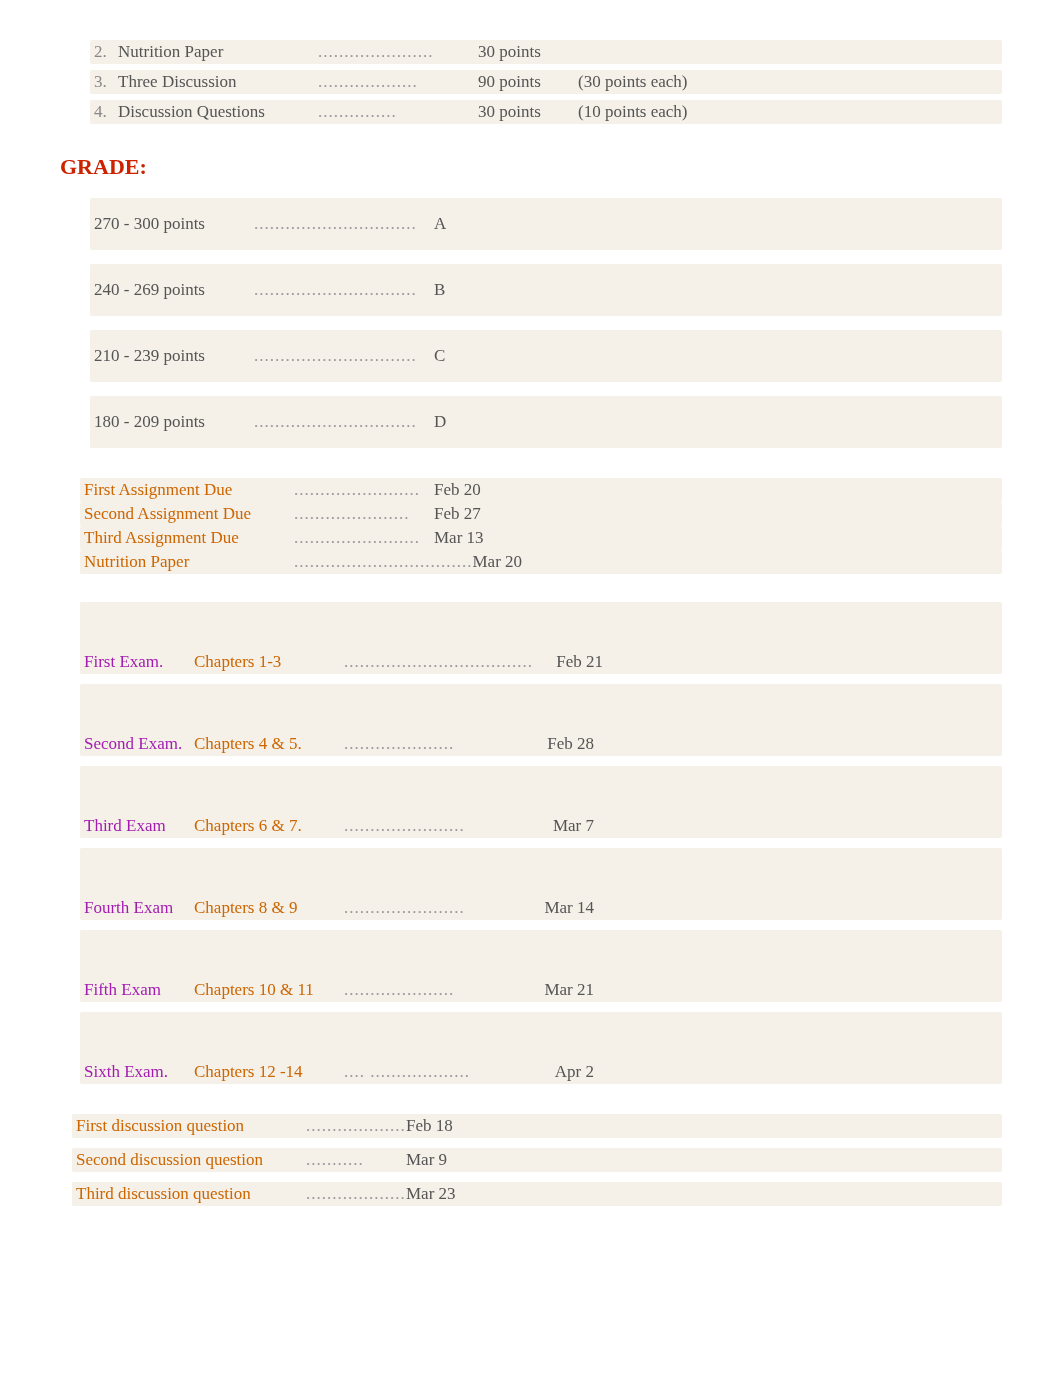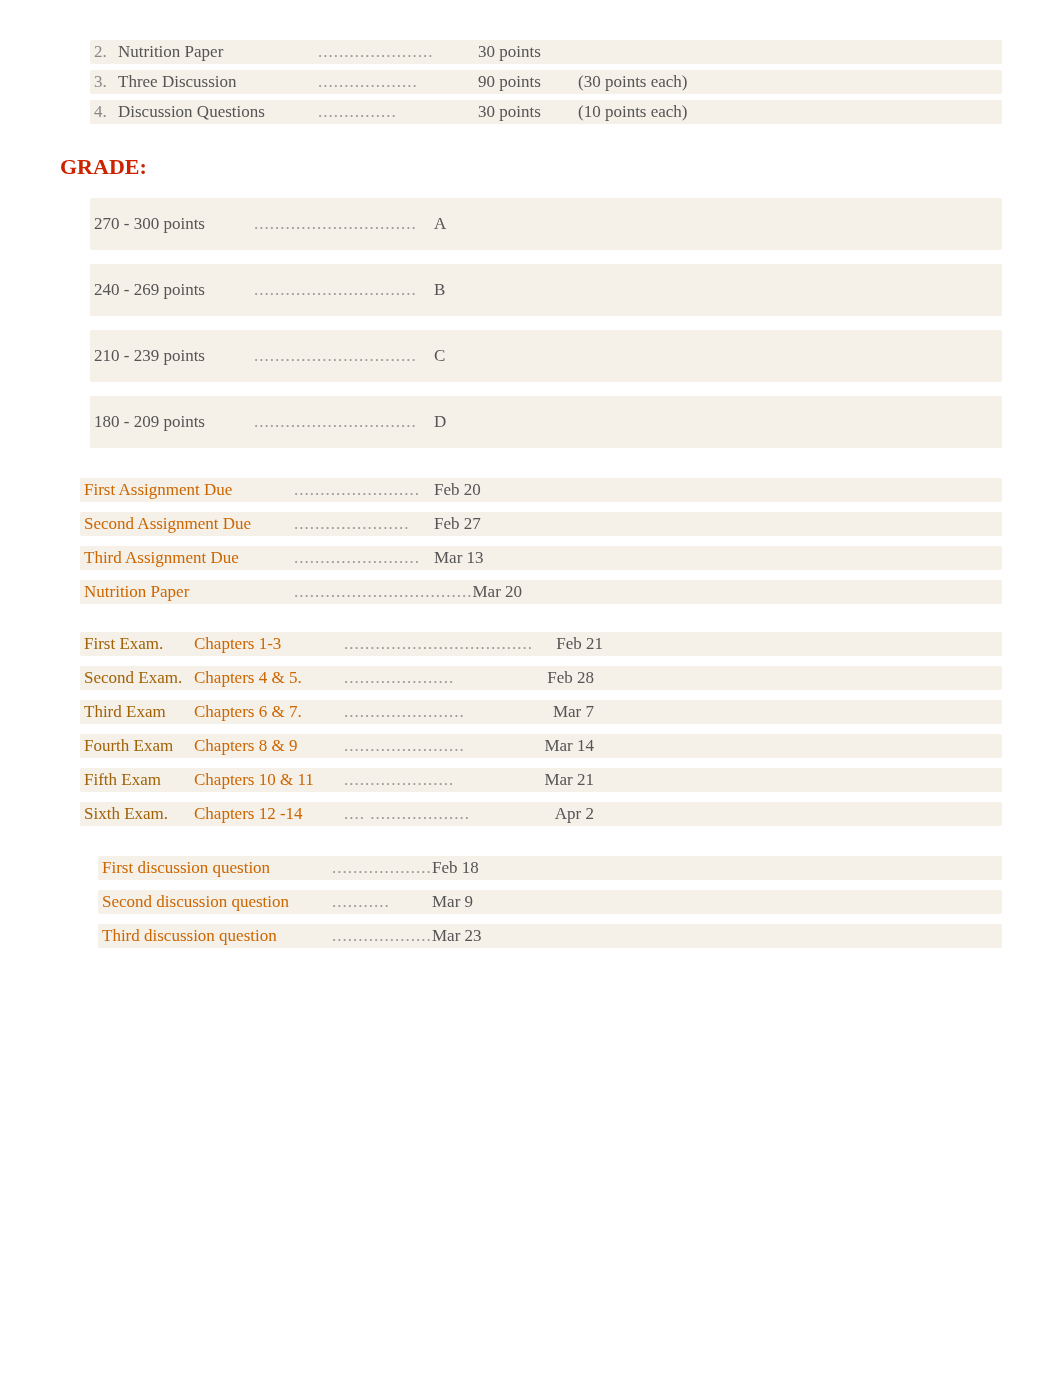--- a/index.html
+++ b/index.html
@@ -90,21 +90,21 @@
       font-size: 17px;
     }
 
     .due-list {
       margin-left: 20px;
     }
 
     .due-item {
       display: flex;
       align-items: baseline;
-      margin-bottom: 10px;
+      margin-bottom: 0;
       padding: 2px 4px;
     }
 
     .due-label {
       color: #cc6600;
       min-width: 210px;
     }
 
     .due-dots {
       min-width: 140px;
@@ -122,43 +122,44 @@
     }
 
     .exam-item {
       display: flex;
       align-items: baseline;
       margin-bottom: 10px;
       padding: 2px 4px;
     }
 
     .exam-name {
-      color: #a16207;
+      color: #a21caf;
       min-width: 110px;
+      margin-top: 48px;
     }
 
     .exam-chapters {
       color: #cc6600;
       min-width: 150px;
     }
 
     .exam-dots {
       min-width: 180px;
       color: #999;
       letter-spacing: 1px;
     }
 
     .exam-date {
       color: #555;
       min-width: 70px;
       text-align: right;
     }
 
     .discussion-list {
-      margin-left: 38px;
+      margin-left: 12px;
       margin-top: 30px;
     }
 
     .discussion-item {
       display: flex;
       align-items: baseline;
       margin-bottom: 10px;
       padding: 2px 4px;
     }
 

